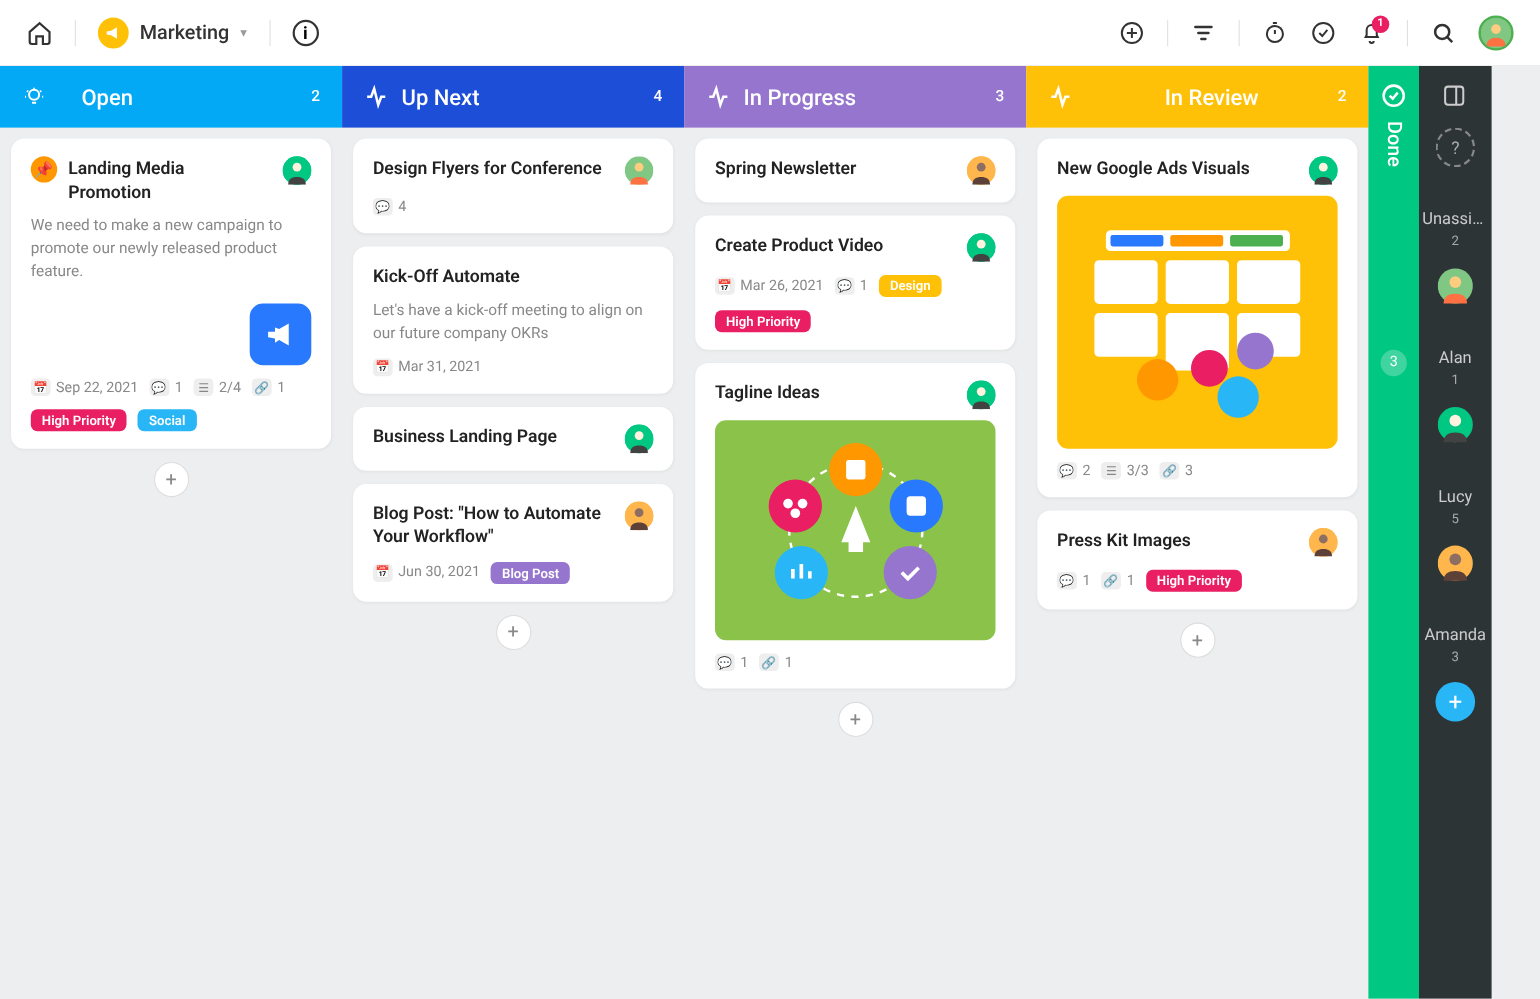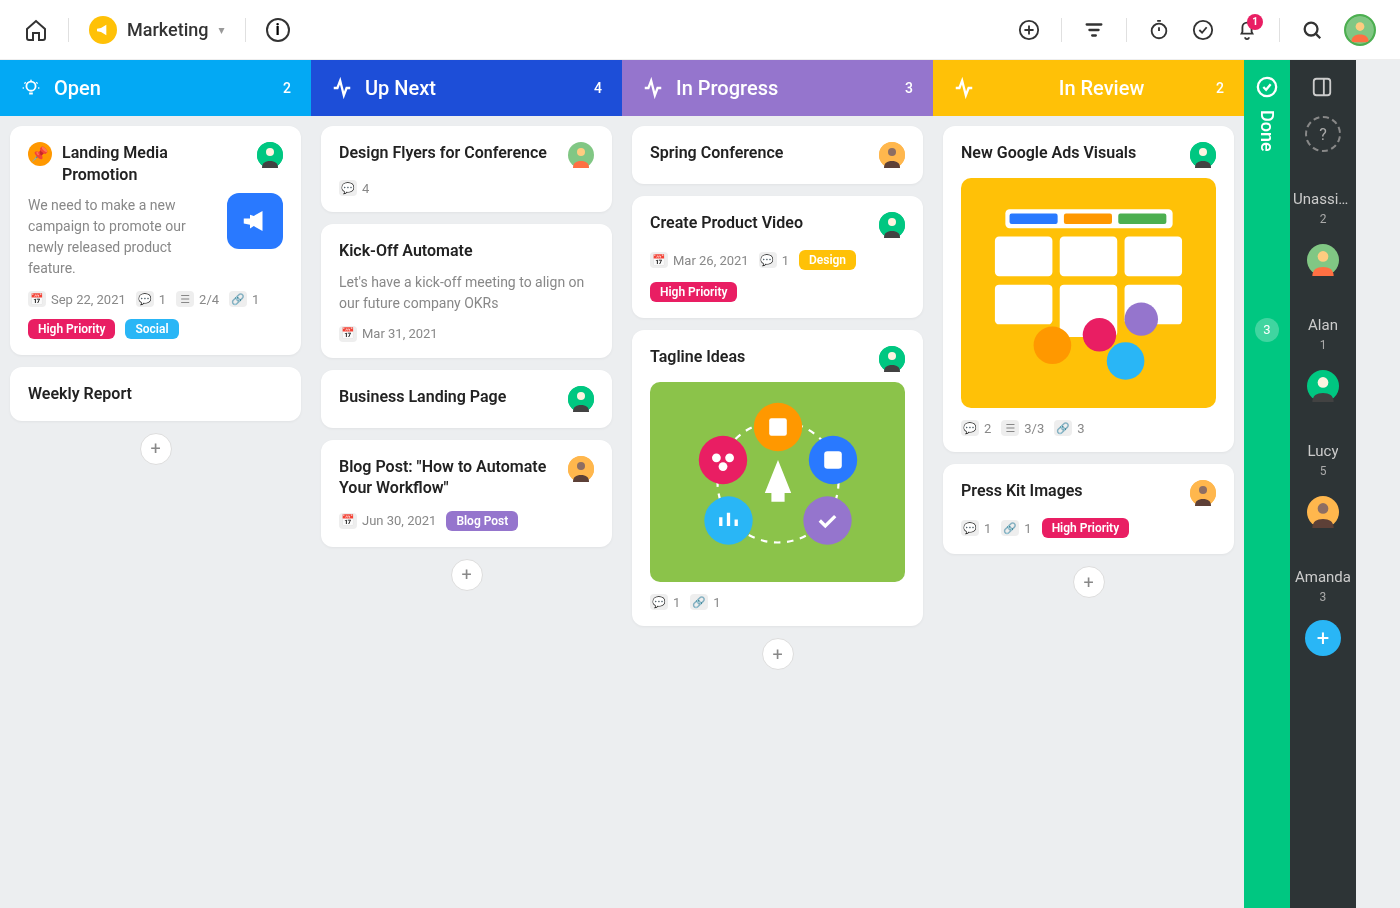--- a/index.html
+++ b/index.html
@@ -20,21 +20,21 @@
 .bell-badge { position:absolute; top:-4px; right:-4px; width:16px; height:16px; border-radius:50%; background:#e91e63; color:#fff; font-size:10px; display:flex; align-items:center; justify-content:center; font-weight:bold; }
 .avatar { width:32px; height:32px; border-radius:50%; background:#4caf50; border:2px solid #4caf50; overflow:hidden; display:flex; align-items:center; justify-content:center; }
 
 
 .board { display:flex; height:848px; }
 .column { width:311px; display:flex; flex-direction:column; }
 .col-header { height:56px; display:flex; align-items:center; padding:0 20px; color:#fff; }
 .col-header-icon { margin-right:12px; }
 .col-title { font-size:20px; font-weight:500; flex:1; }
 .col-count { font-size:14px; font-weight:500; }
-.col-open { background:#03a9f4; }
+.col-open { background:#03a9f4;gap:20px; }
 .col-upnext { background:#1d4ed8; }
 .col-inprogress { background:#9575cd; }
 .col-inreview { background:#ffc107;text-align:center; }
 .col-body { padding:10px; flex:1; overflow-y:auto; }
 
 
 .done-col { width:46px; background:#00c781; display:flex; flex-direction:column; align-items:center; padding-top:16px; color:#fff; }
 .done-label { writing-mode:vertical-rl; font-size:18px; font-weight:500; margin-top:12px; }
 .done-count-badge { margin-top:auto; margin-bottom:auto; position:relative; top:-200px; width:24px; height:24px; border-radius:50%; background:rgba(255,255,255,0.25); display:flex; align-items:center; justify-content:center; font-size:13px; }
 
@@ -47,21 +47,21 @@
 .sidebar-user-count { font-size:12px; color:#aaa; }
 .sidebar-add { width:36px; height:36px; border-radius:50%; background:#29b6f6; display:flex; align-items:center; justify-content:center; font-size:22px; cursor:pointer; }
 
 
 .card { background:#fff; border-radius:12px; padding:16px 18px; margin-bottom:12px; box-shadow:0 1px 3px rgba(0,0,0,0.05); cursor:pointer; }
 .card-head { display:flex; align-items:flex-start; gap:10px; }
 .card-pin { width:24px; height:24px; border-radius:50%; background:#ff9800; color:#fff; display:flex; align-items:center; justify-content:center; flex-shrink:0; font-size:14px; }
 .card-title { font-size:16px; font-weight:600; color:#222; flex:1; line-height:1.35; }
 .card-avatar { width:26px; height:26px; border-radius:50%; flex-shrink:0; }
 .card-desc { font-size:14px; color:#888; margin-top:10px; line-height:1.5; }
-.card-desc-wrap { display:flex; gap:10px; align-items:flex-start; }
+.card-desc-wrap { display:flex; gap:10px; align-items:flex-end;flex-direction:column; }
 .megaphone-box { width:56px; height:56px; border-radius:12px; background:#2979ff; display:flex; align-items:center; justify-content:center; flex-shrink:0; margin-top:8px; }
 .card-meta { display:flex; flex-wrap:wrap; gap:10px; margin-top:12px; align-items:center; }
 .meta-item { display:flex; align-items:center; gap:5px; font-size:13px; color:#888; }
 .meta-icon { width:18px; height:16px; border-radius:4px; background:#eee; display:flex; align-items:center; justify-content:center; font-size:11px; color:#888; }
 .tag { padding:3px 10px; border-radius:6px; font-size:12px; font-weight:600; color:#fff; }
 .tag-red { background:#e91e63; }
 .tag-blue { background:#29b6f6; }
 .tag-yellow { background:#ffc107; color:#fff; }
 .tag-purple { background:#9575cd; }
 .add-card { width:32px; height:32px; border-radius:50%; background:#fff; border:1px solid #ddd; display:flex; align-items:center; justify-content:center; margin:10px auto; cursor:pointer; color:#888; font-size:18px; }
@@ -195,25 +195,20 @@
           <div class="meta-item">
               <span class="meta-icon">🔗</span>
               <span>1</span>
             </div>
         </div>
         <div class="card-meta">
           <span class="tag tag-red">High Priority</span>
           <span class="tag tag-blue">Social</span>
         </div>
       </div>
-      <div class="card">
-        <div class="card-head">
-            <div class="card-title">Weekly Report</div>
-          </div>
-      </div>
       <div class="add-card">+</div>
     </div>
   </div>
 
   <div class="column">
     <div class="col-header col-upnext">
       <span class="col-header-icon">
           <svg viewBox="0 0 24 24" width="22" height="22" fill="none" stroke="#fff" stroke-width="2.5">
             <path d="M3 12h4l3-8 4 16 3-8h4"></path>
           </svg>
@@ -293,21 +288,21 @@
           <svg viewBox="0 0 24 24" width="22" height="22" fill="none" stroke="#fff" stroke-width="2.5">
             <path d="M3 12h4l3-8 4 16 3-8h4"></path>
           </svg>
         </span>
       <span class="col-title">In Progress</span>
       <span class="col-count">3</span>
     </div>
     <div class="col-body">
       <div class="card">
         <div class="card-head">
-          <div class="card-title">Spring Conference</div>
+          <div class="card-title">Spring Newsletter</div>
           <div class="card-avatar av-gold">
               <svg viewBox="0 0 26 26" width="26" height="26">
                 <circle cx="13" cy="13" r="13" fill="#ffb74d"></circle>
                 <circle cx="13" cy="10" r="4" fill="#8d6e63"></circle>
                 <path d="M5 26c0-5 3-7 8-7s8 2 8 7" fill="#5d4037"></path>
               </svg>
             </div>
         </div>
       </div>
       <div class="card">

